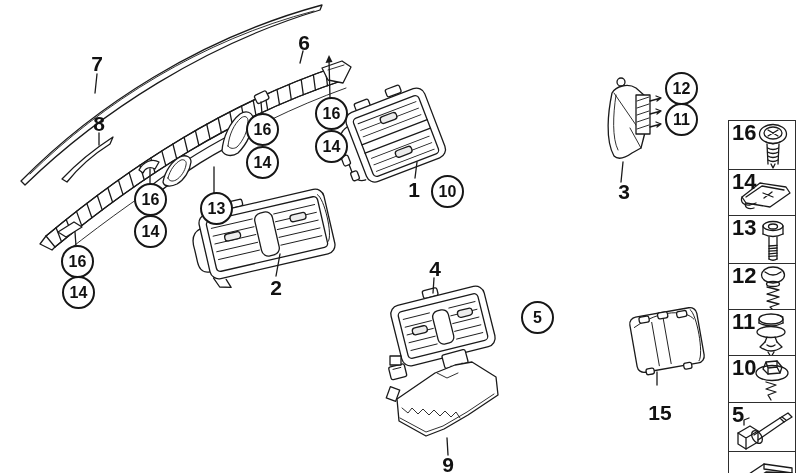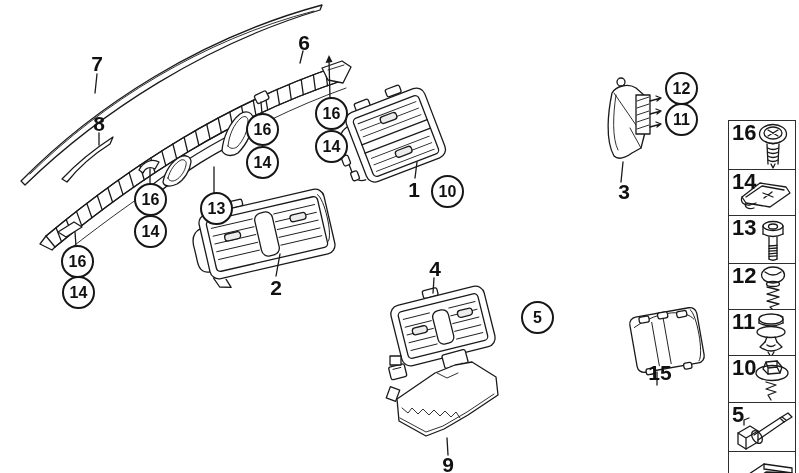--- a/index.html
+++ b/index.html
@@ -224,21 +224,21 @@
   </svg>
 
   <div class="plain-label" style="left:97px;top:63px">7</div>
   <div class="plain-label" style="left:99px;top:123px">8</div>
   <div class="plain-label" style="left:304px;top:42px">6</div>
   <div class="plain-label" style="left:414px;top:189px">1</div>
   <div class="plain-label" style="left:276px;top:287px">2</div>
   <div class="plain-label" style="left:435px;top:268px">4</div>
   <div class="plain-label" style="left:448px;top:464px">9</div>
   <div class="plain-label" style="left:624px;top:191px">3</div>
-  <div class="plain-label" style="left:660px;top:372px">15</div>
+  <div class="plain-label" style="left:660px;top:412px">15</div>
 
   <div class="circle-label" style="left:331px;top:113px">16</div>
   <div class="circle-label" style="left:331px;top:146px">14</div>
   <div class="circle-label" style="left:262px;top:129px">16</div>
   <div class="circle-label" style="left:262px;top:162px">14</div>
   <div class="circle-label" style="left:150px;top:199px">16</div>
   <div class="circle-label" style="left:150px;top:231px">14</div>
   <div class="circle-label" style="left:77px;top:261px">16</div>
   <div class="circle-label" style="left:78px;top:292px">14</div>
   <div class="circle-label" style="left:216px;top:208px">13</div>

